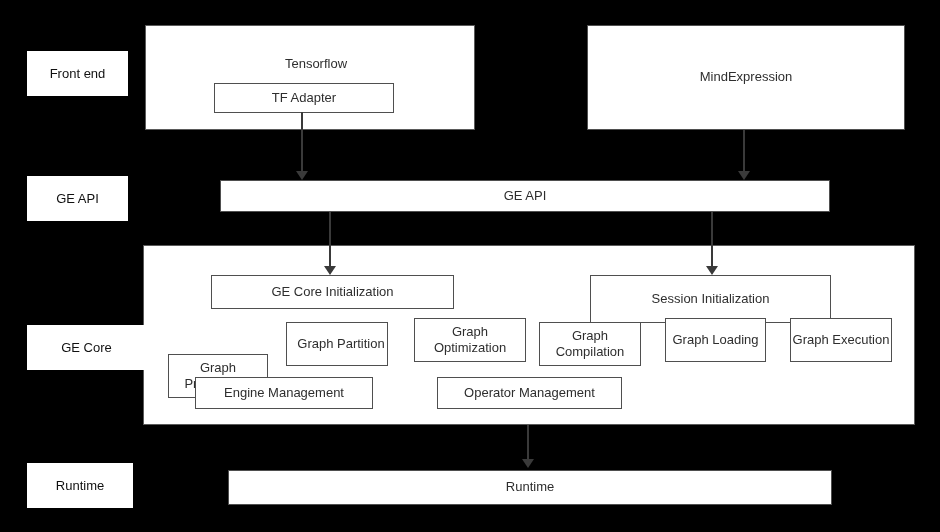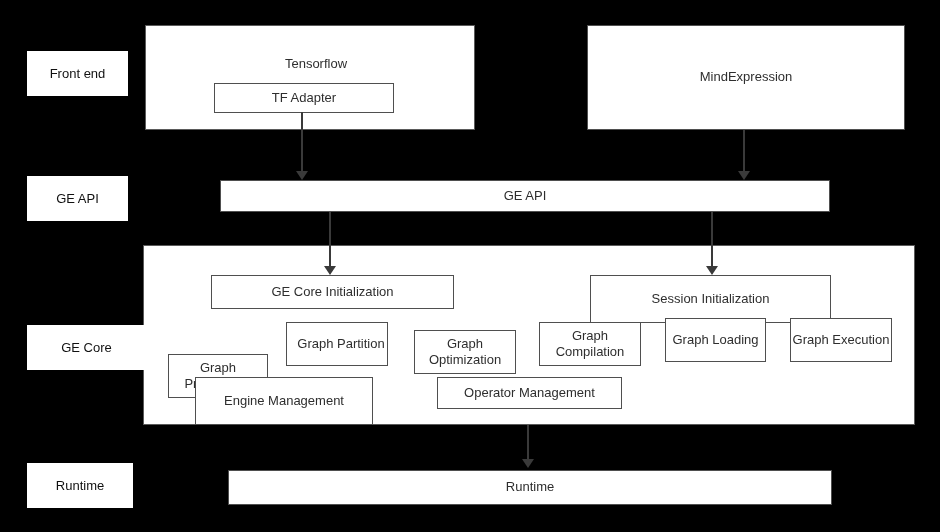--- a/index.html
+++ b/index.html
@@ -90,26 +90,26 @@
 
   #bar-ge-api { left: 220px; top: 180px; width: 610px; height: 32px; }
 
   #box-ge-core { left: 143px; top: 245px; width: 772px; height: 180px; }
 
   #box-ge-core-init    { left: 211px; top: 275px; width: 243px; height: 34px; }
   #box-session-init    { left: 590px; top: 275px; width: 241px; height: 48px; }
 
   #box-graph-preparation  { left: 168px; top: 322px; width: 100px; height: 44px; margin-top: 32px; }
   #box-graph-partition    { left: 286px; top: 322px; width: 102px; height: 44px; padding-left: 8px; }
-  #box-graph-optimization { left: 414px; top: 330px; width: 102px; height: 44px; }
+  #box-graph-optimization { left: 414px; top: 318px; width: 112px; height: 44px; }
   #box-graph-compilation  { left: 539px; top: 322px; width: 102px; height: 44px; }
   #box-graph-loading      { left: 665px; top: 318px; width: 101px; height: 44px; }
   #box-graph-execution    { left: 790px; top: 318px; width: 102px; height: 44px; }
 
-  #box-engine-management   { left: 195px; top: 377px; width: 178px; height: 48px; }
+  #box-engine-management   { left: 195px; top: 377px; width: 178px; height: 32px; }
   #box-operator-management { left: 437px; top: 377px; width: 185px; height: 32px; }
   #box-graph-management    { left: 688px; top: 377px; width: 184px; height: 32px; }
 
   #bar-runtime { left: 228px; top: 470px; width: 604px; height: 35px; }
 
   #arrow-tfadapter-geapi   { left: 296px; top: 112px; height: 68px; }
   #arrow-mindexp-geapi     { left: 738px; top: 130px; height: 50px; }
   #arrow-geapi-coreinit    { left: 324px; top: 212px; height: 63px; }
   #arrow-geapi-sessioninit { left: 706px; top: 212px; height: 63px; }
   #arrow-gecore-runtime    { left: 522px; top: 425px; height: 43px; }

